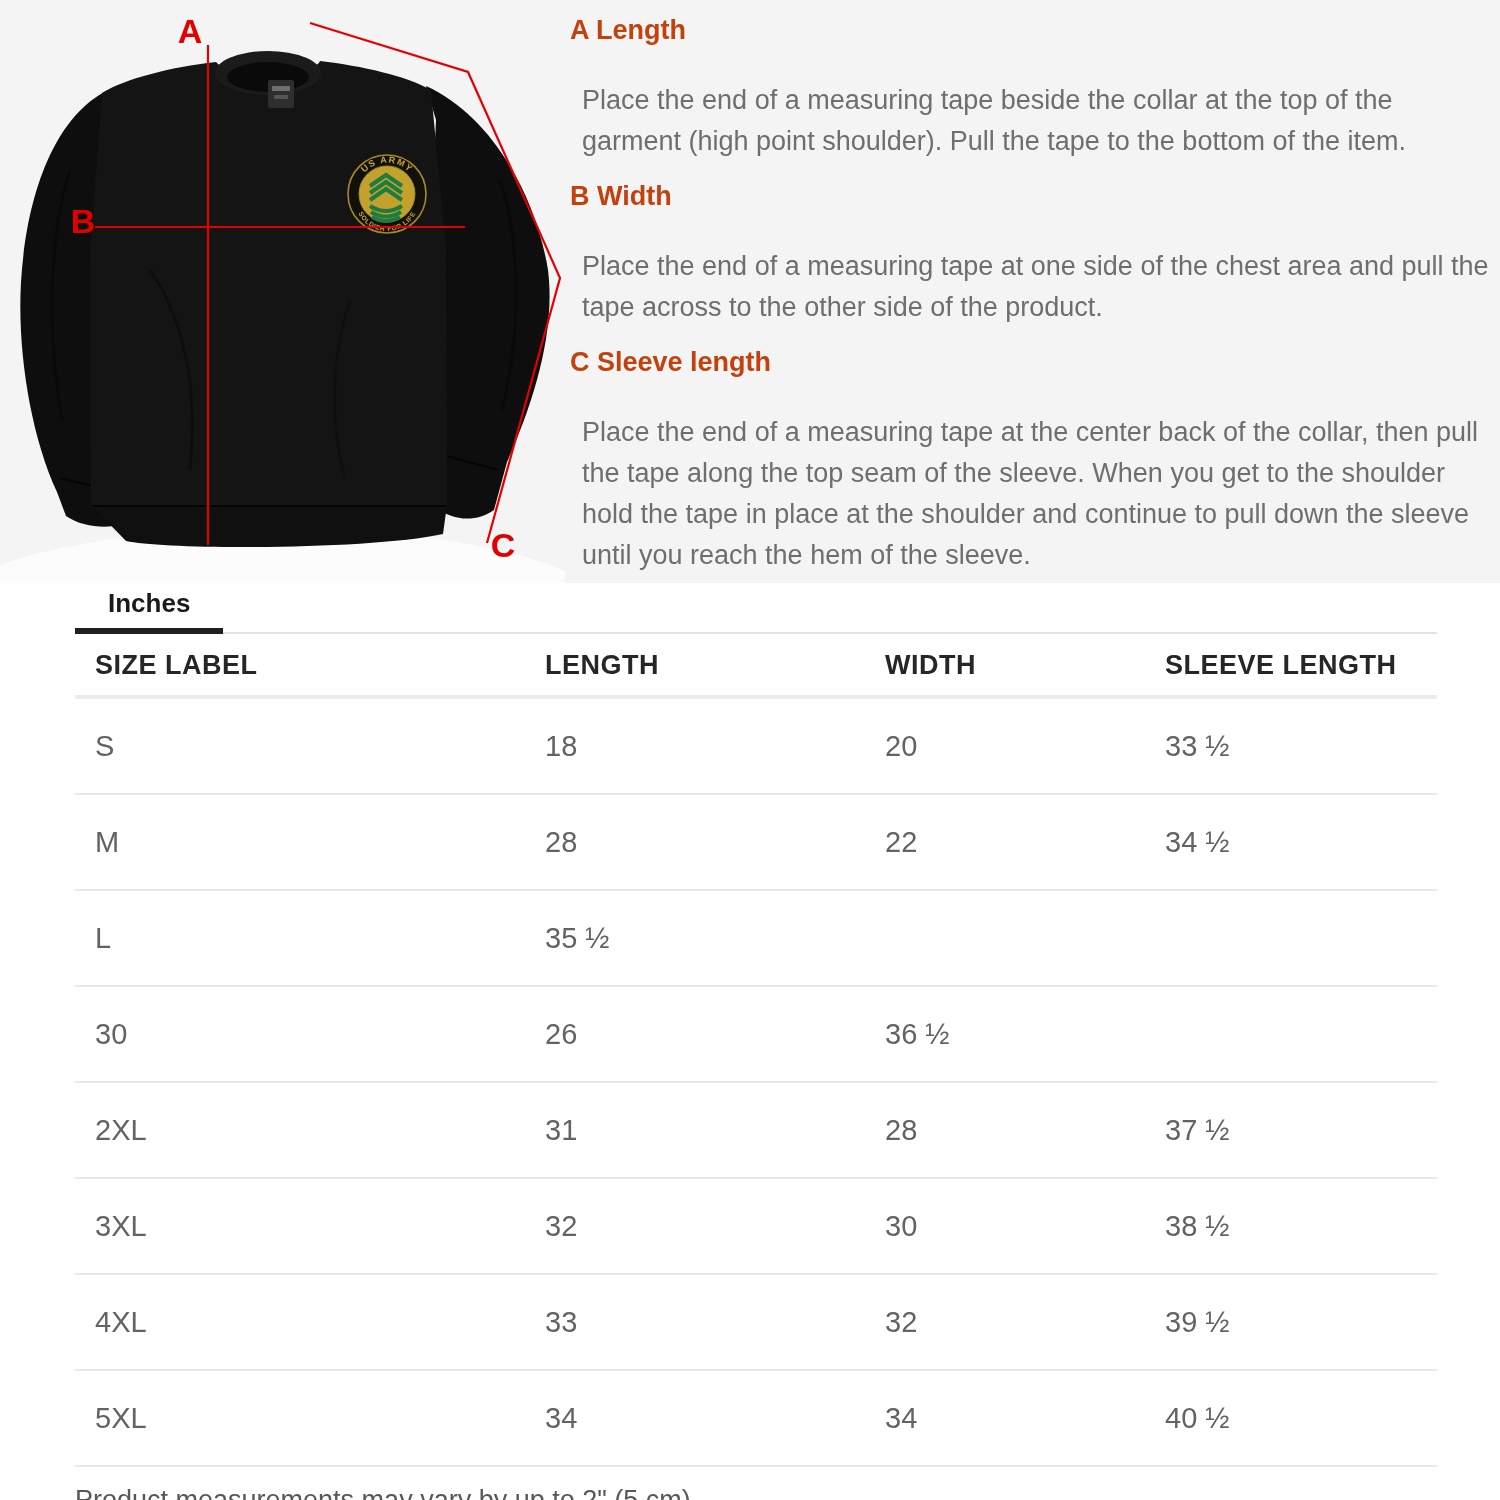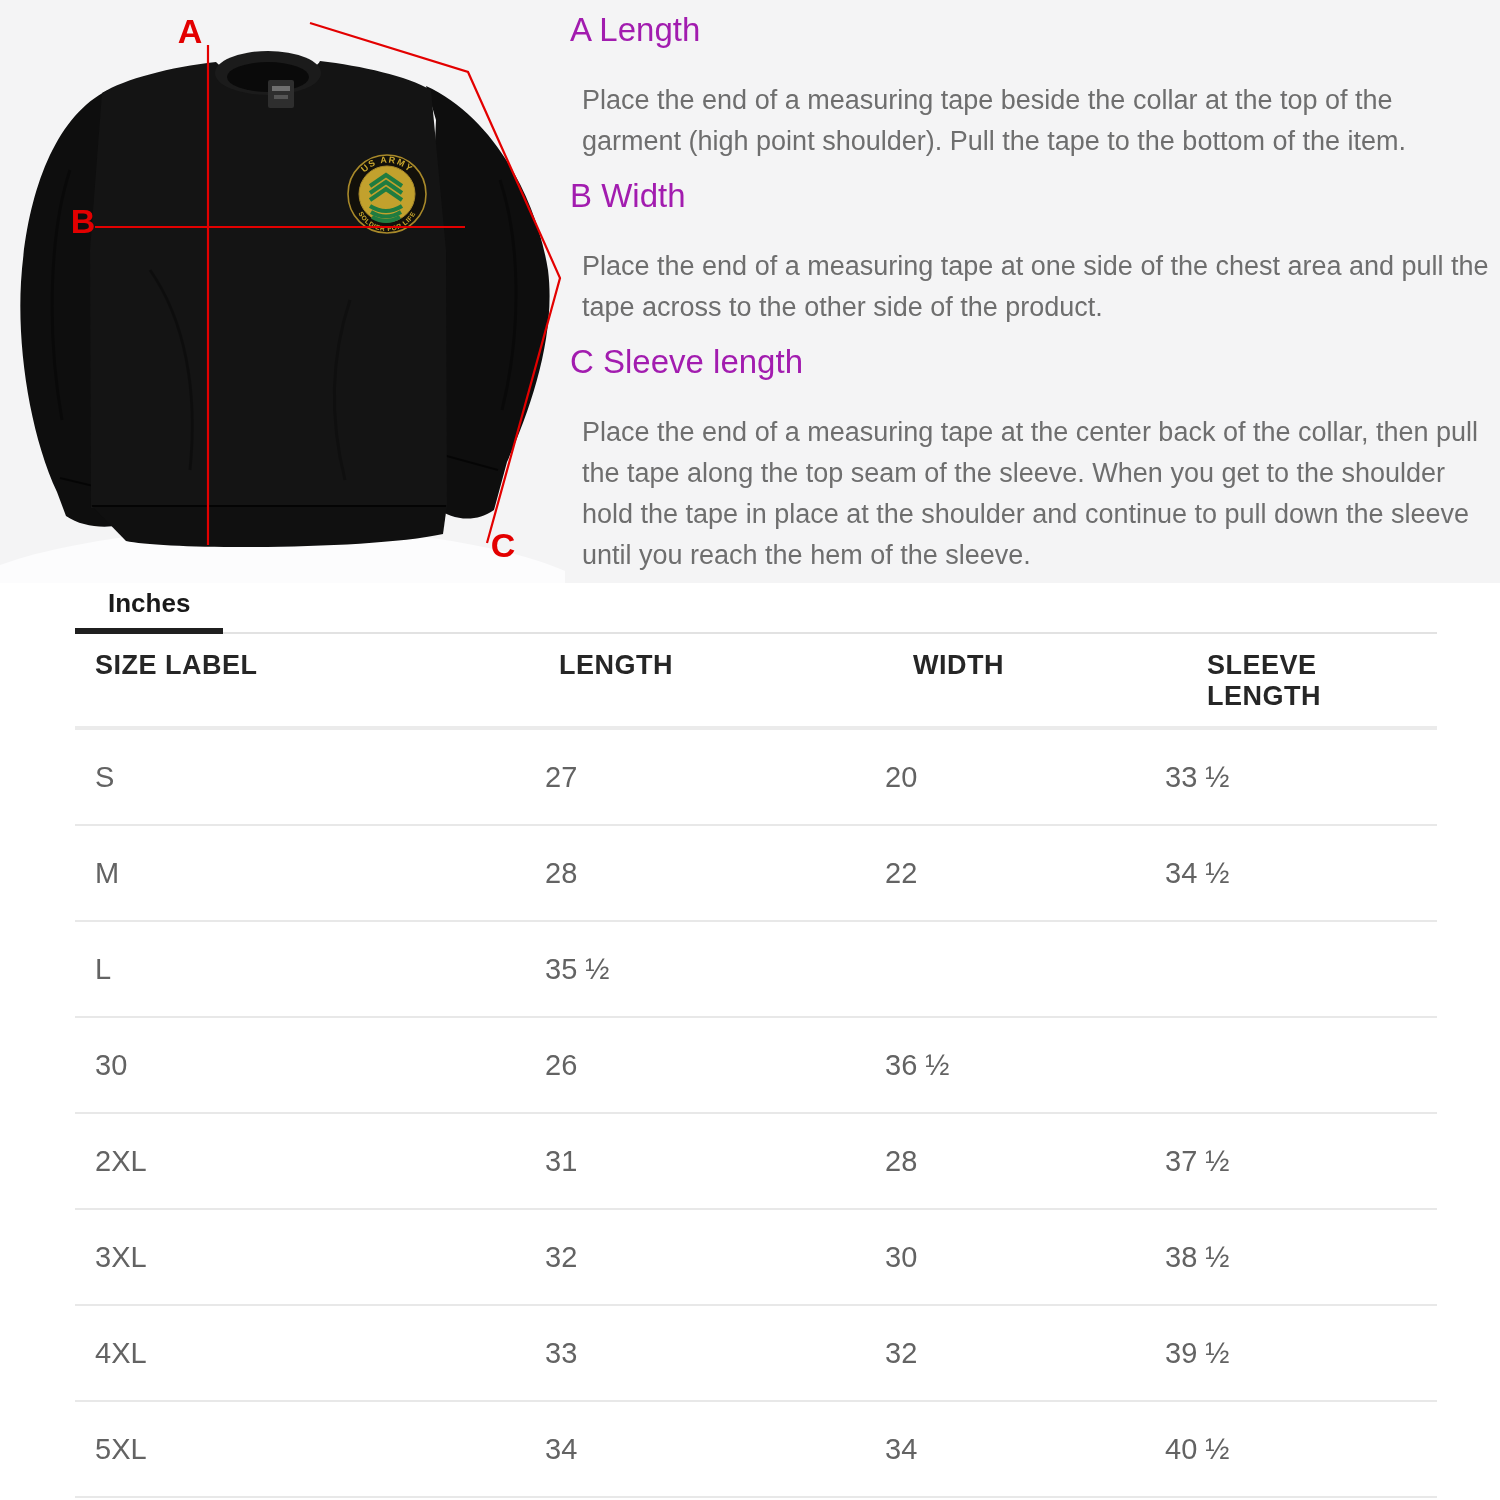--- a/index.html
+++ b/index.html
@@ -9,21 +9,21 @@
     -webkit-font-smoothing:antialiased;
   }
   
   .top-section{
     position:absolute;left:0;top:0;width:1500px;height:583px;
     background:#f4f4f5;overflow:hidden;
   }
   .photo-wrap{position:absolute;left:0;top:0;width:565px;height:583px;}
   .instructions{position:absolute;left:570px;top:0;width:925px;}
   .instructions h3{
-    font-size:33px;line-height:32px;font-weight:400;color:#a21caf;
+    font-size:27px;line-height:32px;font-weight:700;color:#c2410c;
     margin:0 0 34px 0;
   }
   .instructions h3:first-child{margin-top:14px;}
   .instructions p{
     font-size:27px;line-height:41px;color:#6e6e6e;margin:0 0 18px 12px;
   }
   
   .guide-section{
     position:absolute;left:0;top:583px;width:1500px;height:917px;background:#ffffff;
   }
@@ -32,21 +32,21 @@
     border-bottom:2px solid #e2e2e2;margin-top:3px;
     display:flex;align-items:flex-end;
   }
   .tab{
     display:inline-block;padding:2px 33px 9px 33px;margin-bottom:-2px;
     border-bottom:6px solid #1f1f1f;
     font-size:26px;font-weight:700;color:#1a1a1a;cursor:pointer;
   }
   .thead{
     display:grid;grid-template-columns:450px 340px 280px 1fr;
-    padding:16px 0 14px 20px;border-bottom:4px solid #ebebeb;gap:14px;
+    padding:16px 0 14px 20px;border-bottom:4px solid #ebebeb;
   }
   .thead .th{
     font-size:27px;font-weight:700;color:#262626;letter-spacing:.5px;
   }
   .trow{
     display:grid;grid-template-columns:450px 340px 280px 1fr;
     height:94px;align-items:center;padding-left:20px;
     border-bottom:2px solid #e8e8e8;
   }
   .trow .td{font-size:29px;color:#636363;}
@@ -147,21 +147,21 @@
 
     <div class="thead">
       <div class="th">SIZE LABEL</div>
       <div class="th">LENGTH</div>
       <div class="th">WIDTH</div>
       <div class="th">SLEEVE LENGTH</div>
     </div>
 
     <div class="trow">
       <div class="td">S</div>
-      <div class="td">27</div>
+      <div class="td">18</div>
       <div class="td">20</div>
       <div class="td">33 ½</div>
     </div>
     <div class="trow">
       <div class="td">M</div>
       <div class="td">28</div>
       <div class="td">22</div>
       <div class="td">34 ½</div>
     </div>
     <div class="trow">

